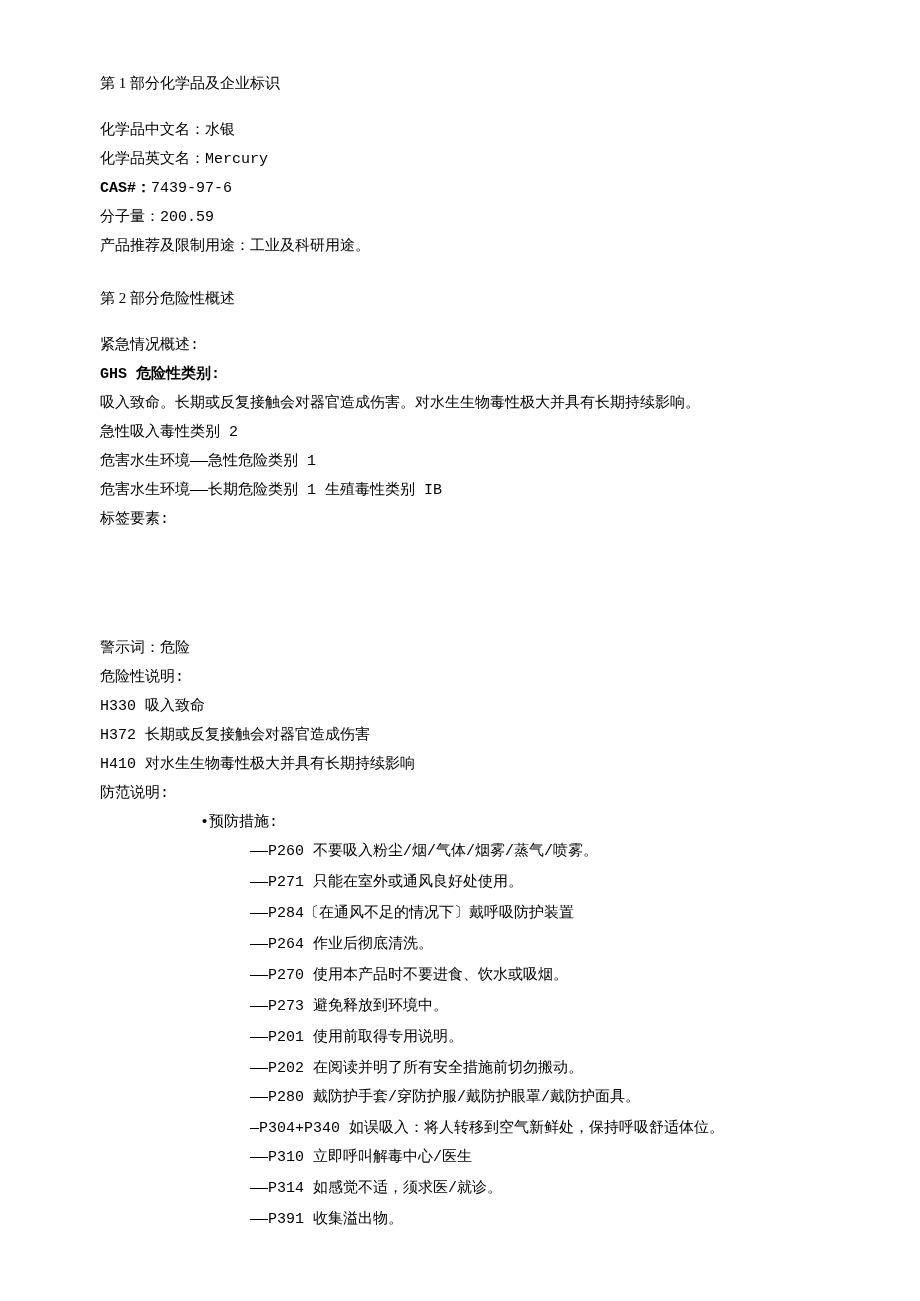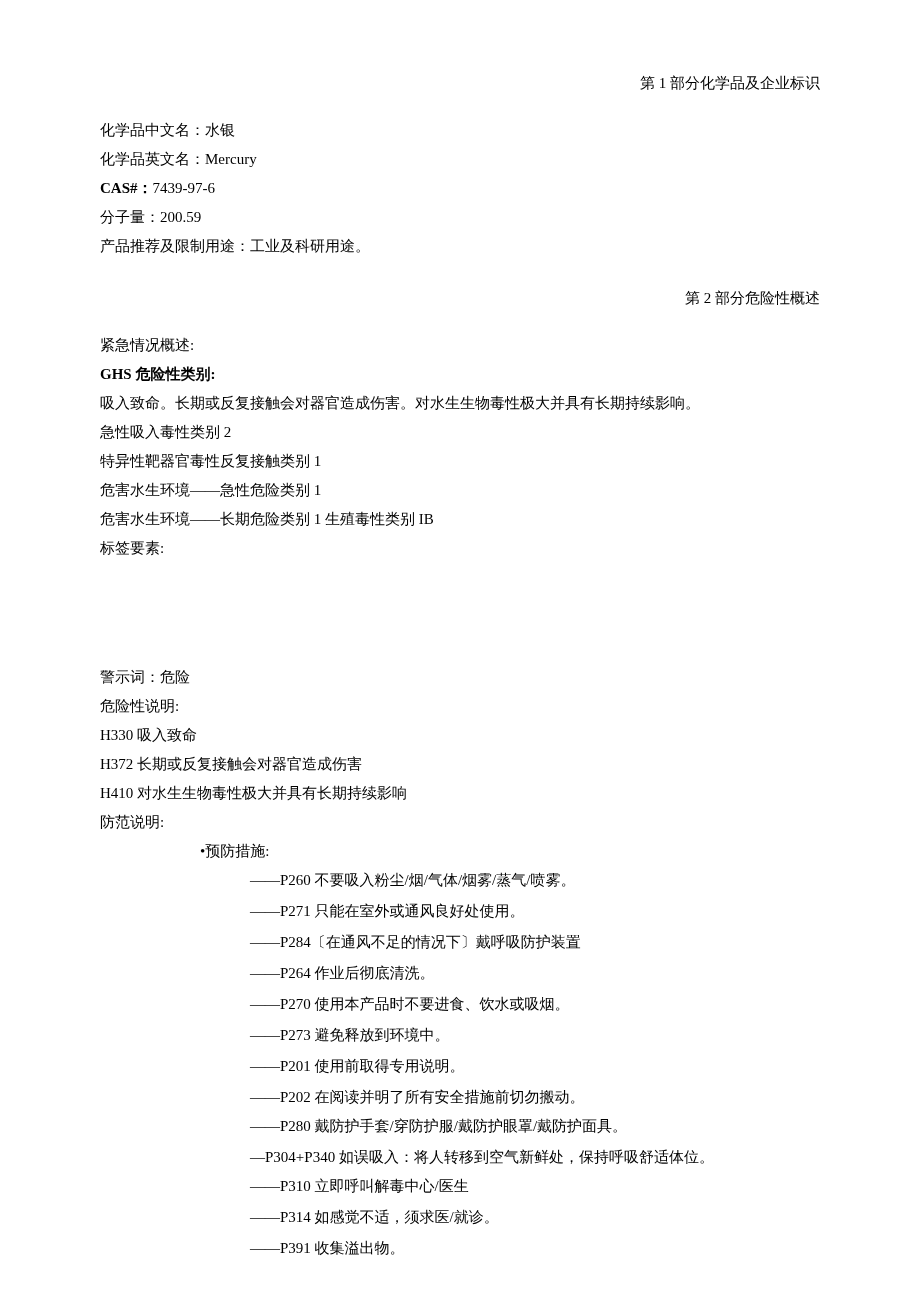--- a/index.html
+++ b/index.html
@@ -10,26 +10,27 @@
     body {
       font-family: "SimSun", "宋体", serif;
       font-size: 15px;
       line-height: 1.8;
       color: #000;
       background: #fff;
       padding: 70px 100px;
       width: 920px;
     }
     .section-title {
-      text-align: right;
+      text-align: left;
       font-weight: normal;
       margin-bottom: 20px;
     }
     .block {
       margin-bottom: 25px;
+      font-family: Liberation Mono, monospace;
     }
     .line {
       margin-bottom: 2px;
     }
     .bold {
       font-weight: bold;
     }
     .label-bold {
       font-weight: bold;
     }
@@ -66,21 +67,20 @@
   <div class="line"><span>产品推荐及限制用途：</span><span>工业及科研用途。</span></div>
 </div>
 
 <div class="section-title">第 2 部分危险性概述</div>
 
 <div class="block">
   <div class="line">紧急情况概述:</div>
   <div class="line bold">GHS 危险性类别:</div>
   <div class="line">吸入致命。长期或反复接触会对器官造成伤害。对水生生物毒性极大并具有长期持续影响。</div>
   <div class="line">急性吸入毒性类别 2</div>
-  <div class="line">特异性靶器官毒性反复接触类别 1</div>
   <div class="line">危害水生环境——急性危险类别 1</div>
   <div class="line">危害水生环境——长期危险类别 1 生殖毒性类别 IB</div>
   <div class="line">标签要素:</div>
 
   <div class="gap"></div>
 
   <div class="line">警示词：危险</div>
   <div class="line">危险性说明:</div>
   <div class="line">H330 吸入致命</div>
   <div class="line">H372 长期或反复接触会对器官造成伤害</div>

